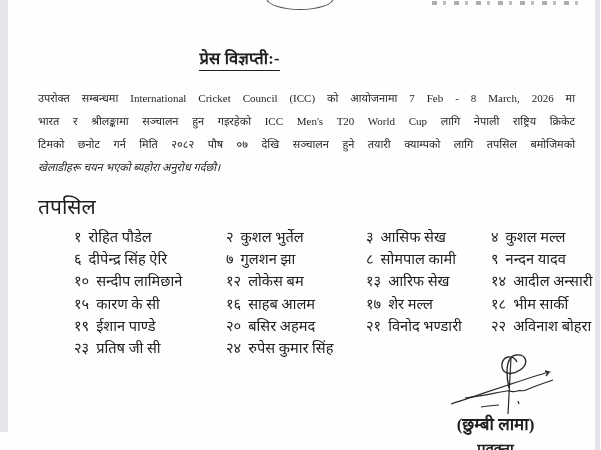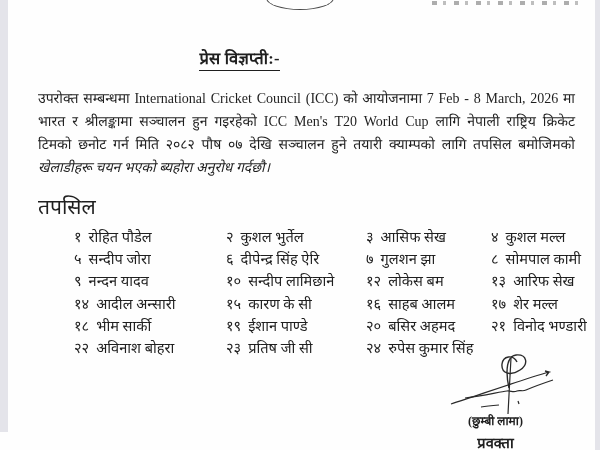--- a/index.html
+++ b/index.html
@@ -29,42 +29,42 @@
   }
 
   .heading{
     position:absolute;left:0;top:46px;width:479px;text-align:center;
     font-size:16.5px;font-weight:bold;letter-spacing:.2px;
   }
   .heading span{border-bottom:1.4px solid var(--text);padding-bottom:2px;}
 
   .paragraph{
     position:absolute;left:38px;top:87px;width:537px;
-    font-size:14px;line-height:23px;
+    font-size:11px;line-height:23px;
   }
   .para-line{text-align:justify;text-align-last:justify;white-space:nowrap;}
   .para-line:last-child{text-align-last:left;white-space:normal;font-style:italic;}
 
   .schedule-label{
     position:absolute;left:38px;top:192px;font-size:21px;
   }
 
   .roster{
     position:absolute;left:38px;top:226px;width:545px;
     display:grid;grid-template-columns:152px 140px 125px 1fr;
     grid-auto-rows:22.2px;align-items:start;
     font-size:14.6px;
     margin-left:36px;
   }
   .roster-item{white-space:nowrap;overflow:visible;}
   .roster-number{display:inline-block;margin-right:7px;}
 
   .signature-block{position:absolute;left:408px;top:352px;width:175px;text-align:center;}
   .signature-svg{display:block;margin:0 auto;}
-  .signer-name{font-size:12px;font-weight:600;margin-top:-4px;}
+  .signer-name{font-size:17px;font-weight:600;margin-top:-4px;}
   .signer-role{font-size:14.6px;font-weight:600;margin-top:3px;}
 </style>
 </head>
 <body>
 
 <div class="edge-strip edge-left"></div>
 <div class="edge-strip edge-right"></div>
 
 <div class="logo-arc"></div>
 <div class="crop-text"></div>
@@ -97,23 +97,20 @@
     </div>
 
     <div class="roster-item">
       <span class="roster-number">३</span><span class="roster-name">आसिफ सेख</span>
     </div>
 
     <div class="roster-item">
       <span class="roster-number">४</span><span class="roster-name">कुशल मल्ल</span>
     </div>
 
-    <div class="roster-item">
-      <span class="roster-number">५</span><span class="roster-name">सन्दीप जोरा</span>
-    </div>
 
     <div class="roster-item">
       <span class="roster-number">६</span><span class="roster-name">दीपेन्द्र सिंह ऐरि</span>
     </div>
 
     <div class="roster-item">
       <span class="roster-number">७</span><span class="roster-name">गुलशन झा</span>
     </div>
 
     <div class="roster-item">

